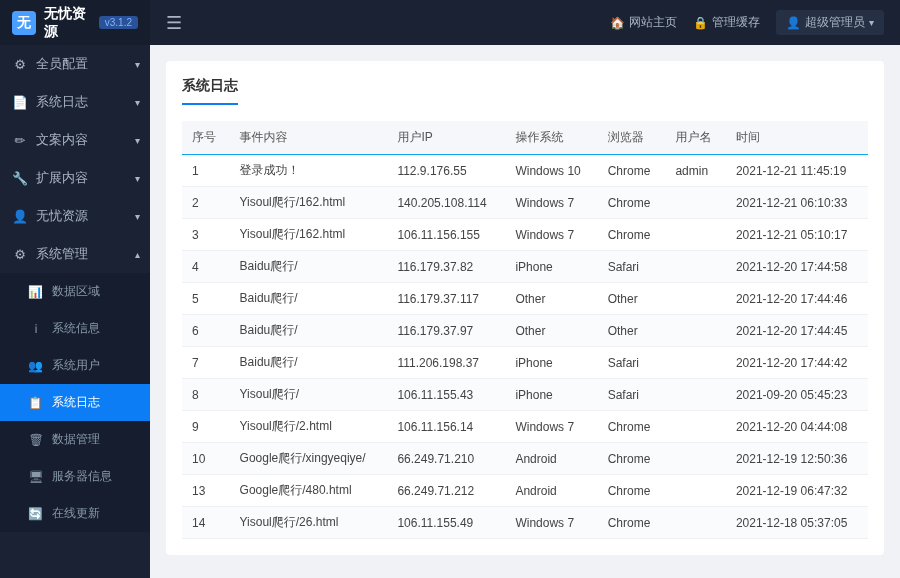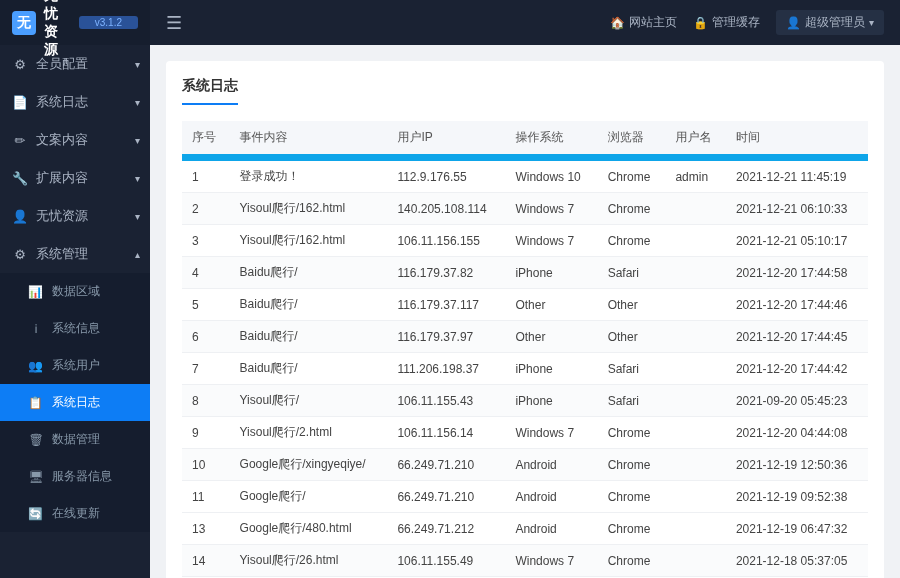--- a/index.html
+++ b/index.html
@@ -3,21 +3,21 @@
   <meta charset="utf-8">
   <style>
     * { box-sizing: border-box; margin: 0; padding: 0; }
     body { font-family: "Microsoft YaHei", Arial, sans-serif; font-size: 13px; background: #f0f2f5; display: flex; height: 578px; overflow: hidden; }
 
     
     .sidebar { width: 150px; background: #1a2233; color: #aab4c4; display: flex; flex-direction: column; flex-shrink: 0; height: 578px; overflow-y: auto; }
     .sidebar-logo { display: flex; align-items: center; background: #161e2e; padding: 10px 12px; gap: 8px; height: 45px; }
     .sidebar-logo-icon { width: 24px; height: 24px; background: #4a9eff; border-radius: 4px; display: flex; align-items: center; justify-content: center; color: white; font-size: 14px; font-weight: bold; flex-shrink: 0; }
     .sidebar-logo-text { color: #fff; font-size: 14px; font-weight: bold; }
-    .sidebar-logo-version { background: #2a5298; color: #7eb3ff; font-size: 10px; padding: 1px 16px; border-radius: 3px; margin-left: 2px; }
+    .sidebar-logo-version { background: #2a5298; color: #7eb3ff; font-size: 10px; padding: 1px 6px; border-radius: 3px; margin-left: 2px; }
     .sidebar-menu { flex: 1; }
     .sidebar-item { display: flex; align-items: center; padding: 10px 12px; cursor: pointer; color: #aab4c4; gap: 8px; position: relative; }
     .sidebar-item.active { background: #0d7df5; color: #fff; }
     .sidebar-item.has-children::after { content: '▾'; position: absolute; right: 10px; font-size: 10px; }
     .sidebar-item.has-children.open::after { content: '▴'; }
     .sidebar-submenu { background: #151d2e; }
     .sidebar-submenu .sidebar-item { padding-left: 28px; font-size: 12px; color: #8899aa; }
     .sidebar-submenu .sidebar-item.active { background: #0d7df5; color: #fff; }
     .sidebar-icon { width: 16px; height: 16px; display: inline-flex; align-items: center; justify-content: center; flex-shrink: 0; }
 
@@ -32,21 +32,21 @@
 
     
     .content-area { flex: 1; padding: 16px; overflow-y: auto; background: #f0f2f5; }
     .page-card { background: #fff; border-radius: 4px; padding: 16px; min-height: calc(100% - 60px); }
     .page-title-bar { border-bottom: 2px solid #0d7df5; padding-bottom: 8px; margin-bottom: 16px; display: inline-block; }
     .page-title { color: #333; font-size: 14px; font-weight: bold; }
 
     
     table { width: 100%; border-collapse: collapse; font-size: 12px; }
     thead tr { background: #f5f7fa; }
-    th { padding: 8px 10px; text-align: left; color: #555; font-weight: normal; border-bottom: 7px solid #0ea5e9; }
+    th { padding: 8px 10px; text-align: left; color: #555; font-weight: normal; border-bottom: 1px solid #0ea5e9; }
     td { padding: 7px 10px; color: #444; border-bottom: 1px solid #eef0f3; }
     .row-even td { background: #fafbfc; }
   </style>
 </head>
 <body>
 
 <nav class="sidebar">
   <div class="sidebar-logo">
     <div class="sidebar-logo-icon">无</div>
     <span class="sidebar-logo-text">无忧资源</span>
@@ -240,29 +240,20 @@
             <tr class="row-even">
               <td>10</td>
               <td>Google爬行/xingyeqiye/</td>
               <td>66.249.71.210</td>
               <td>Android</td>
               <td>Chrome</td>
               <td></td>
               <td>2021-12-19 12:50:36</td>
             </tr>
             <tr>
-              <td>11</td>
-              <td>Google爬行/</td>
-              <td>66.249.71.210</td>
-              <td>Android</td>
-              <td>Chrome</td>
-              <td></td>
-              <td>2021-12-19 09:52:38</td>
-            </tr>
-            <tr>
               <td>13</td>
               <td>Google爬行/480.html</td>
               <td>66.249.71.212</td>
               <td>Android</td>
               <td>Chrome</td>
               <td></td>
               <td>2021-12-19 06:47:32</td>
             </tr>
             <tr class="row-even">
               <td>14</td>

